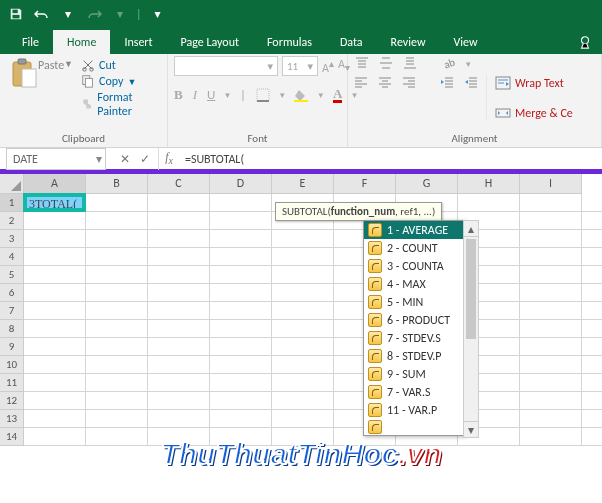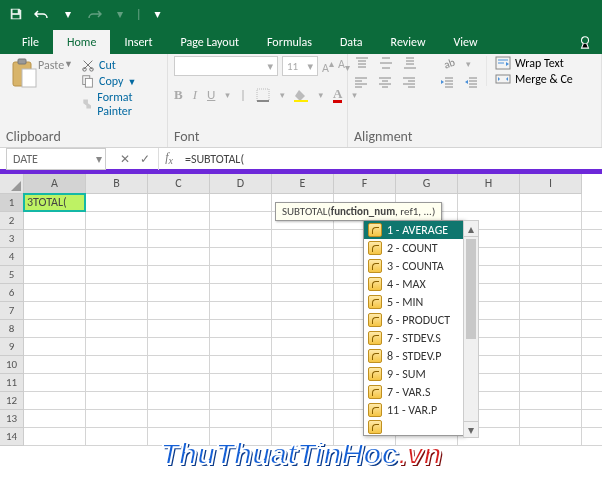--- a/index.html
+++ b/index.html
@@ -8,55 +8,55 @@
 .titlebar .t-icon{width:20px;height:20px;display:flex;align-items:center;justify-content:center;color:#fff;}
 .titlebar .sep{opacity:.4;color:#fff;}
 .ribbon-tabs{height:26px;background:#0c6b3b;display:flex;align-items:flex-end;padding-left:8px;}
 .ribbon-tab{color:#fff;padding:5px 14px;font-size:12px;cursor:pointer;}
 .ribbon-tab.active{background:#f3f3f3;color:#0c6b3b;}
 .rtab-spacer{flex:1;}
 .rtab-ico{color:#fff;padding:5px 10px;}
 .ribbon{background:#f3f3f3;height:94px;border-bottom:1px solid #d4d4d4;display:flex;}
 .rgroup{border-right:1px solid #e0e0e0;display:flex;flex-direction:column;padding:2px 6px 0 6px;}
 .rgroup-body{flex:1;display:flex;align-items:flex-start;gap:4px;}
-.rgroup-label{color:#666;font-size:14px;padding:2px 0;}
+.rgroup-label{text-align:center;color:#666;font-size:11px;padding:2px 0;}
 .paste-btn{display:flex;flex-direction:row;align-items:flex-start;color:#888;padding:2px 4px;}
 .paste-btn svg{margin-bottom:2px;}
 .clip-side{display:flex;flex-direction:column;gap:2px;padding-top:2px;}
 .clip-side div{color:#0369a1;font-size:12px;display:flex;align-items:center;gap:4px;}
 .fontbox,.sizebox{border:1px solid #ccc;background:#fff;color:#aaa;height:20px;display:inline-flex;align-items:center;padding:0 4px;font-size:11px;}
 .fontbox{width:104px;}
 .sizebox{width:36px;}
 .fontrow{display:flex;gap:4px;align-items:center;margin-bottom:6px;}
 .btnrow{display:flex;gap:10px;align-items:center;color:#aaa;font-size:13px;}
 .btnrow b{font-family:'Times New Roman',serif;}
 .alignrow{display:flex;gap:8px;align-items:center;color:#888;}
 .alignrow2{display:flex;gap:10px;align-items:center;color:#888;margin-top:6px;}
-.wrap-side{display:flex;flex-direction:column;gap:2px;color:#000000;font-size:12px;padding-left:8px;border-left:1px solid #e6e6e6;margin-left:4px;}
+.wrap-side{display:flex;flex-direction:column;gap:16px;color:#b91c1c;font-size:12px;padding-left:8px;border-left:1px solid #e6e6e6;margin-left:4px;margin-top:20px;}
 .wrap-side div{display:flex;gap:4px;align-items:center;white-space:nowrap;}
 .namebar{height:26px;border-bottom:5px solid #6d28d9;display:flex;align-items:center;}
 .namebox{width:100px;height:22px;border:1px solid #ccc;margin:0 6px;display:flex;align-items:center;padding:0 6px;font-size:12px;color:#666;position:relative;}
 .namebox .dd{position:absolute;right:3px;color:#888;}
 .fx-btns{display:flex;align-items:center;gap:10px;padding:0 8px;color:#777;border-right:1px solid #ddd;height:22px;}
 .fx{font-style:italic;font-family:Liberation Serif, serif;color:#777;padding:0 6px;}
 .formula-in{flex:1;padding:0 6px;font-size:12px;color:#444;}
 .grid{position:relative;}
 .colheads{display:flex;height:20px;}
 .selall{width:24px;border-right:1px solid #ccc;border-bottom:1px solid #ccc;background:#e6e6e6;position:relative;}
 .selall::after{content:'';position:absolute;right:2px;bottom:2px;border:5px solid transparent;border-right-color:#999;border-bottom-color:#999;}
 .ch{width:62px;border-right:1px solid #ccc;border-bottom:1px solid #ccc;text-align:center;color:#555;background:#e6e6e6;font-size:12px;line-height:19px;}
 .ch.active{background:#d3d3d3;border-bottom-color:#217346;}
 .rows{display:flex;}
 .rowheads{display:flex;flex-direction:column;}
 .rh{width:24px;height:18px;border-right:1px solid #ccc;border-bottom:1px solid #ccc;background:#e6e6e6;text-align:center;color:#555;font-size:11px;line-height:17px;}
 .rh.active{background:#d3d3d3;border-right-color:#217346;}
 .cells{position:relative;flex:1;}
 .cellrow{display:flex;height:18px;}
 .cell{width:62px;height:18px;border-right:1px solid #d4d4d4;border-bottom:1px solid #d4d4d4;}
-.active-cell{position:absolute;left:-1px;top:-1px;width:63px;height:19px;border:2px solid #14b8a6;background:#bef264;font-size:12px;padding:0 2px;line-height:15px;overflow:hidden;white-space:nowrap;}
+.active-cell{position:absolute;left:-1px;top:-1px;width:63px;height:19px;border:4px solid #14b8a6;background:#7dd3fc;font-size:12px;padding:0 2px;line-height:15px;overflow:hidden;white-space:nowrap;font-family:Liberation Serif, serif;}
 .tooltip{position:absolute;left:275px;top:202px;background:#fffff0;border:1px solid #999;box-shadow:1px 1px 2px rgba(0,0,0,.25);font-size:11px;padding:2px 6px;color:#444;z-index:5;}
 .tooltip b{font-weight:bold;}
 .listmenu{position:absolute;left:363px;top:220px;width:102px;background:#fff;border:1px solid #999;box-shadow:1px 1px 4px rgba(0,0,0,.3);z-index:6;font-size:12px;}
 .listmenu .li{display:flex;align-items:center;gap:5px;padding:1px 4px;line-height:16px;color:#333;}
 .listmenu .li.sel{background:#0f766e;color:#fff;}
 .fxico{width:14px;height:14px;background:linear-gradient(#ffe9a8,#f5c544);border:1px solid #c09020;border-radius:2px;display:inline-block;position:relative;}
 .fxico::after{content:'';position:absolute;left:3px;top:3px;width:6px;height:6px;border:1px solid #8a6000;border-right:none;border-bottom:none;border-radius:4px 0 0 0;}
 .scrollbar{position:absolute;left:463px;top:220px;width:16px;height:218px;background:#f0f0f0;border:1px solid #ccc;z-index:6;}
 .scrollbar .ar{height:16px;display:flex;align-items:center;justify-content:center;color:#666;border-bottom:1px solid #ccc;}
 .scrollbar .ar.b{position:absolute;bottom:0;left:0;right:0;border-top:1px solid #ccc;border-bottom:none;}

